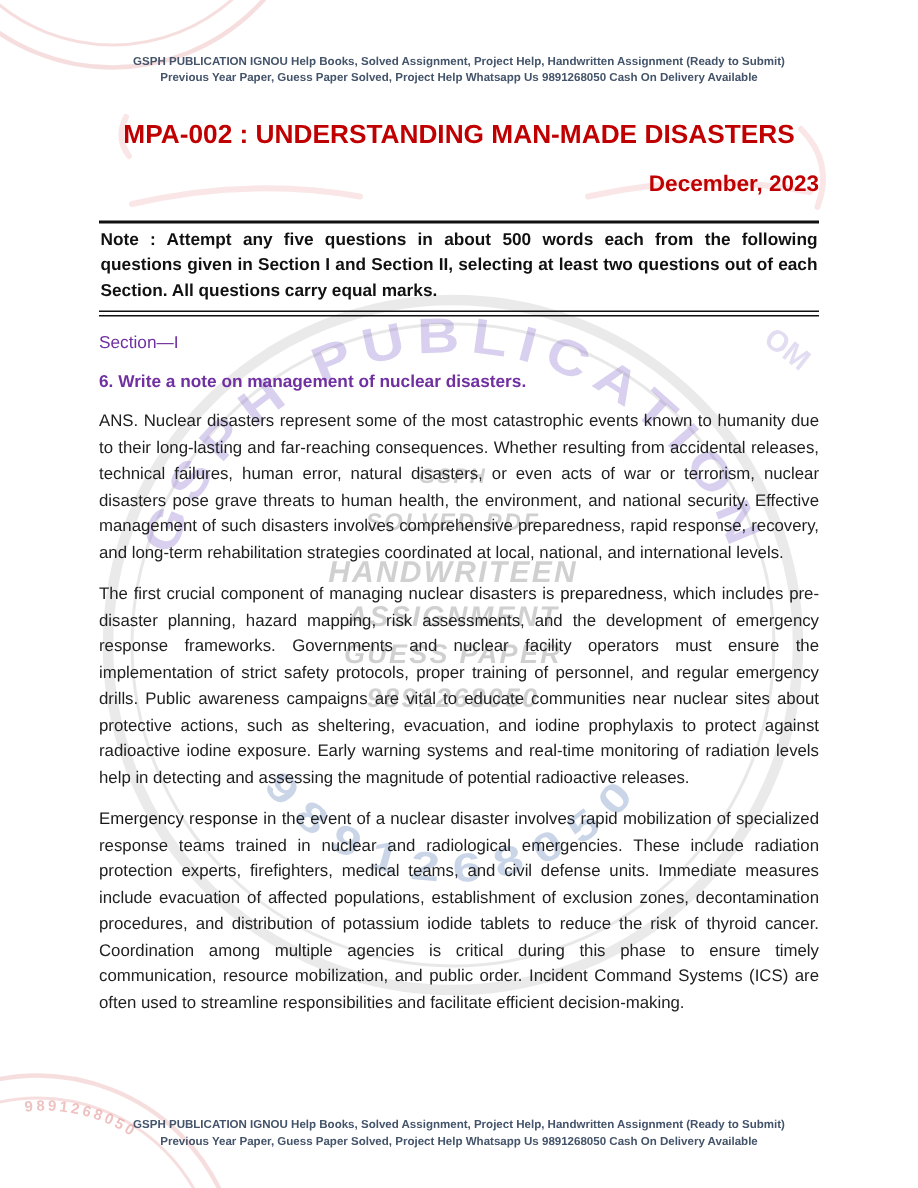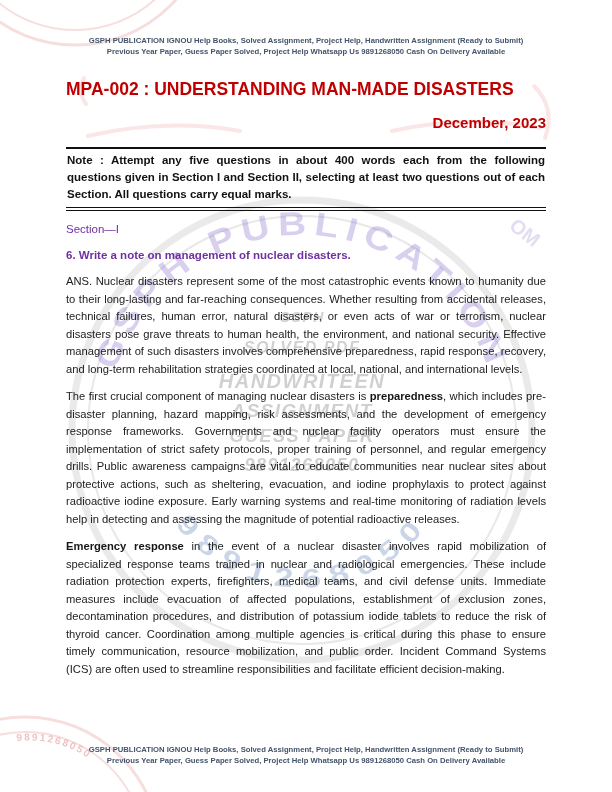--- a/index.html
+++ b/index.html
@@ -18,31 +18,31 @@
     fill:#8f8f8f;fill-opacity:.42;letter-spacing:1.5px;text-anchor:middle;}
   .pinkRing{fill:none;stroke:#eaa8a8;stroke-opacity:.38;}
   .pinkMark{fill:none;stroke:#f2bcbc;stroke-opacity:.38;stroke-width:4;stroke-linecap:round;}
   .wmCornerNum{font-family:"Liberation Sans",sans-serif;font-size:10px;font-weight:bold;
     fill:#e29090;fill-opacity:.55;letter-spacing:2px;}
   .wmStray{font-family:"Liberation Sans",sans-serif;font-size:20px;font-weight:bold;
     fill:#7e63c6;fill-opacity:.22;}
 
   .content{position:relative;z-index:1;padding:36px 66px 0 66px;}
   .pageHeader{ text-align:center;color:#44546a;font-weight:bold;font-size:7.7px;line-height:10.5px;}
-  .title{margin:21px 0 0 0;color:#c00000;font-weight:bold;font-size:17.5px;line-height:22px;}
+  .title{margin:21px 0 0 0;text-align:center;color:#c00000;font-weight:bold;font-size:17.5px;line-height:22px;}
   .date{margin:13px 0 0 0;text-align:right;color:#c00000;font-weight:bold;font-size:15px;line-height:19px;}
   .note{
     margin-top:15px;border-top:2px solid #111111;border-bottom:4px double #111111;
     padding:3px 1px 5px 1px;color:#111111;font-weight:bold;font-size:11.5px;line-height:16.8px;
     text-align:justify;
   }
   .sectionHeading{margin-top:11px;color:#7030a0;font-weight:normal;font-size:11.5px;line-height:15px;}
   .question{margin-top:11px;color:#7030a0;font-weight:bold;font-size:11.5px;line-height:15px;}
   .body{margin:10px 0 0 0;color:#212121;font-size:11.2px;line-height:17.5px;text-align:justify;}
-  .b{font-weight:bold;color:#161616;}
+  .b{font-weight:normal;color:#161616;}
   .pageFooter{
     position:absolute;left:0;right:0;bottom:26px;z-index:1;text-align:center;
     color:#44546a;font-weight:bold;font-size:7.7px;line-height:10.5px;
   }
 </style>
 </head>
 <body>
 
 <div class="page">
 
@@ -94,21 +94,21 @@
   <div class="content">
 
     <div class="pageHeader">
       <div>GSPH PUBLICATION IGNOU Help Books, Solved Assignment, Project Help, Handwritten Assignment (Ready to Submit)</div>
       <div>Previous Year Paper, Guess Paper Solved, Project Help Whatsapp Us 9891268050 Cash On Delivery Available</div>
     </div>
 
     <h1 class="title">MPA-002 : UNDERSTANDING MAN-MADE DISASTERS</h1>
     <h2 class="date">December, 2023</h2>
 
-    <div class="note">Note : Attempt any five questions in about 400 words each from the following questions given in Section I and Section II, selecting at least two questions out of each Section. All questions carry equal marks.</div>
+    <div class="note">Note : Attempt any five questions in about 500 words each from the following questions given in Section I and Section II, selecting at least two questions out of each Section. All questions carry equal marks.</div>
 
     <div class="sectionHeading">Section—I</div>
 
     <div class="question">6. Write a note on management of nuclear disasters.</div>
 
     <p class="body">ANS. Nuclear disasters represent some of the most catastrophic events known to humanity due to their long-lasting and far-reaching consequences. Whether resulting from accidental releases, technical failures, human error, natural disasters, or even acts of war or terrorism, nuclear disasters pose grave threats to human health, the environment, and national security. Effective management of such disasters involves comprehensive preparedness, rapid response, recovery, and long-term rehabilitation strategies coordinated at local, national, and international levels.</p>
 
     <p class="body"><span>The first crucial component of managing nuclear disasters is </span><span class="b">preparedness</span><span>, which includes pre-disaster planning, hazard mapping, risk assessments, and the development of emergency response frameworks. Governments and nuclear facility operators must ensure the implementation of strict safety protocols, proper training of personnel, and regular emergency drills. Public awareness campaigns are vital to educate communities near nuclear sites about protective actions, such as sheltering, evacuation, and iodine prophylaxis to protect against radioactive iodine exposure. Early warning systems and real-time monitoring of radiation levels help in detecting and assessing the magnitude of potential radioactive releases.</span></p>
 
     <p class="body"><span class="b">Emergency response</span><span> in the event of a nuclear disaster involves rapid mobilization of specialized response teams trained in nuclear and radiological emergencies. These include radiation protection experts, firefighters, medical teams, and civil defense units. Immediate measures include evacuation of affected populations, establishment of exclusion zones, decontamination procedures, and distribution of potassium iodide tablets to reduce the risk of thyroid cancer. Coordination among multiple agencies is critical during this phase to ensure timely communication, resource mobilization, and public order. Incident Command Systems (ICS) are often used to streamline responsibilities and facilitate efficient decision-making.</span></p>

